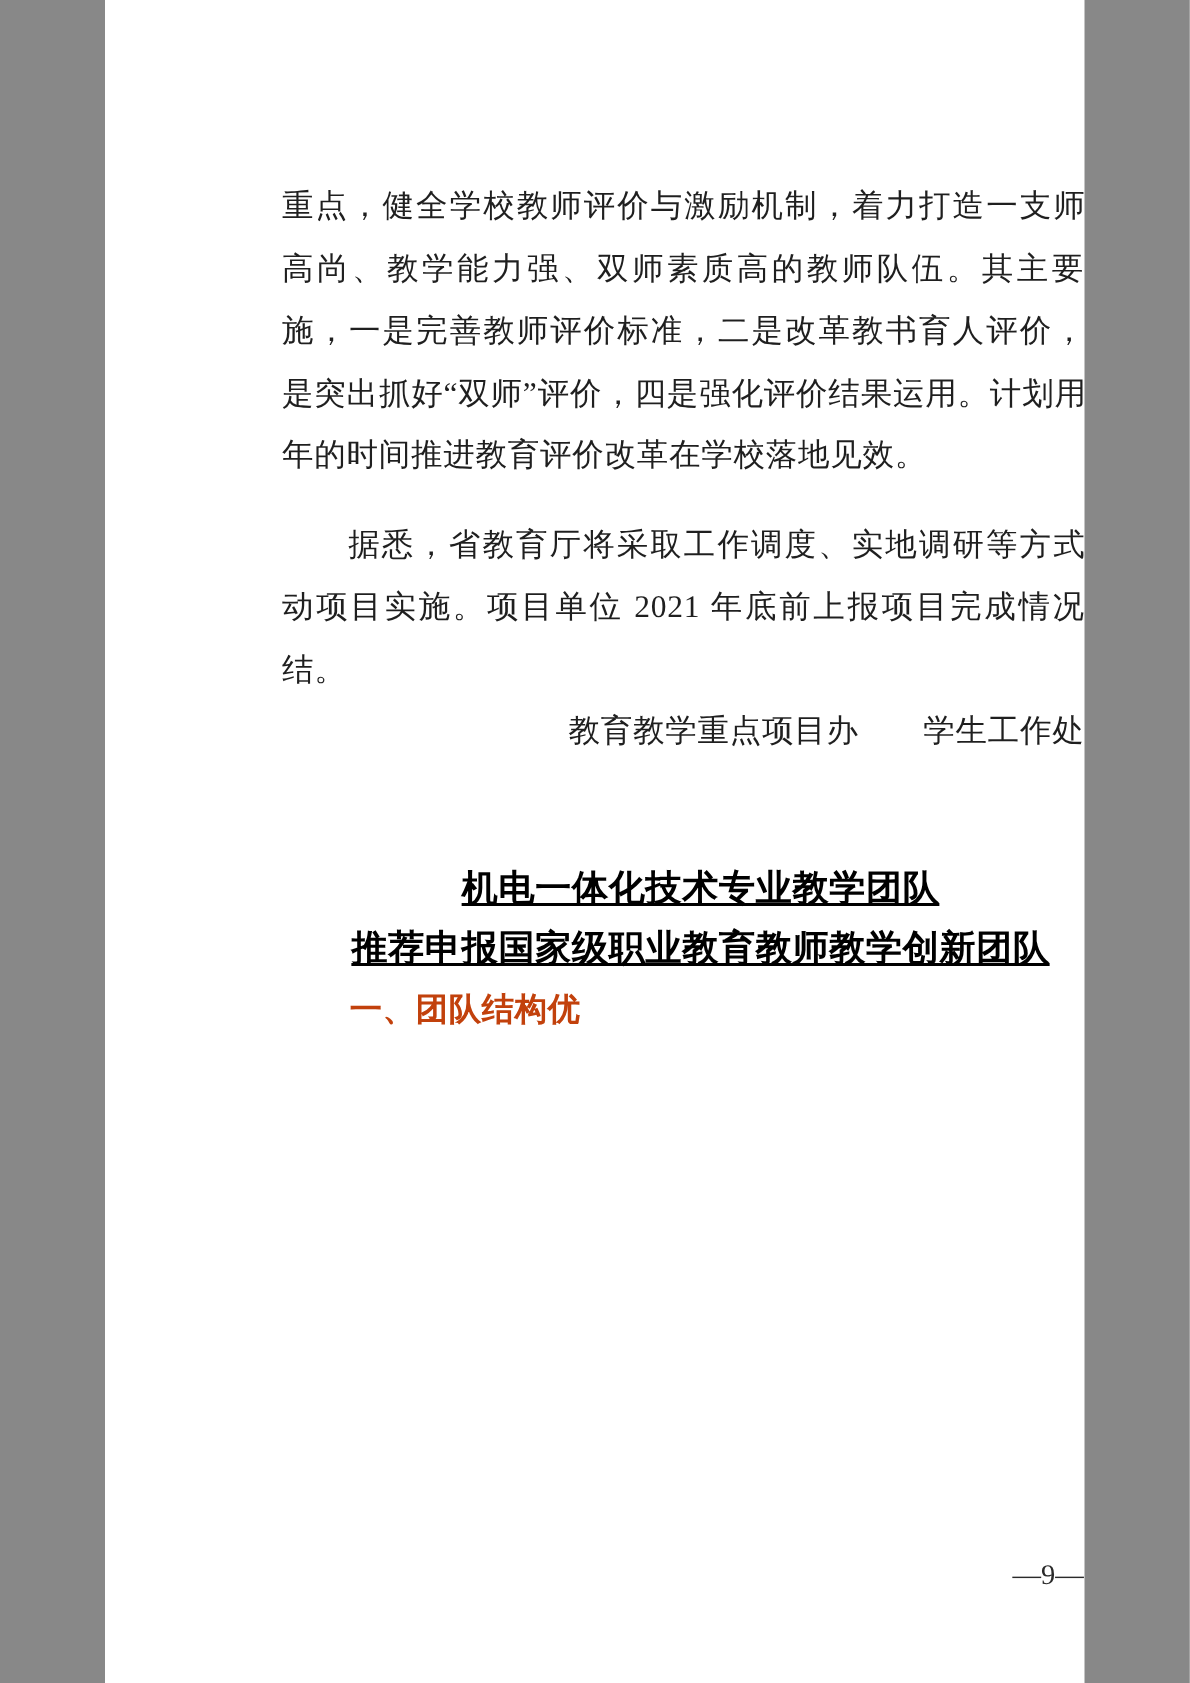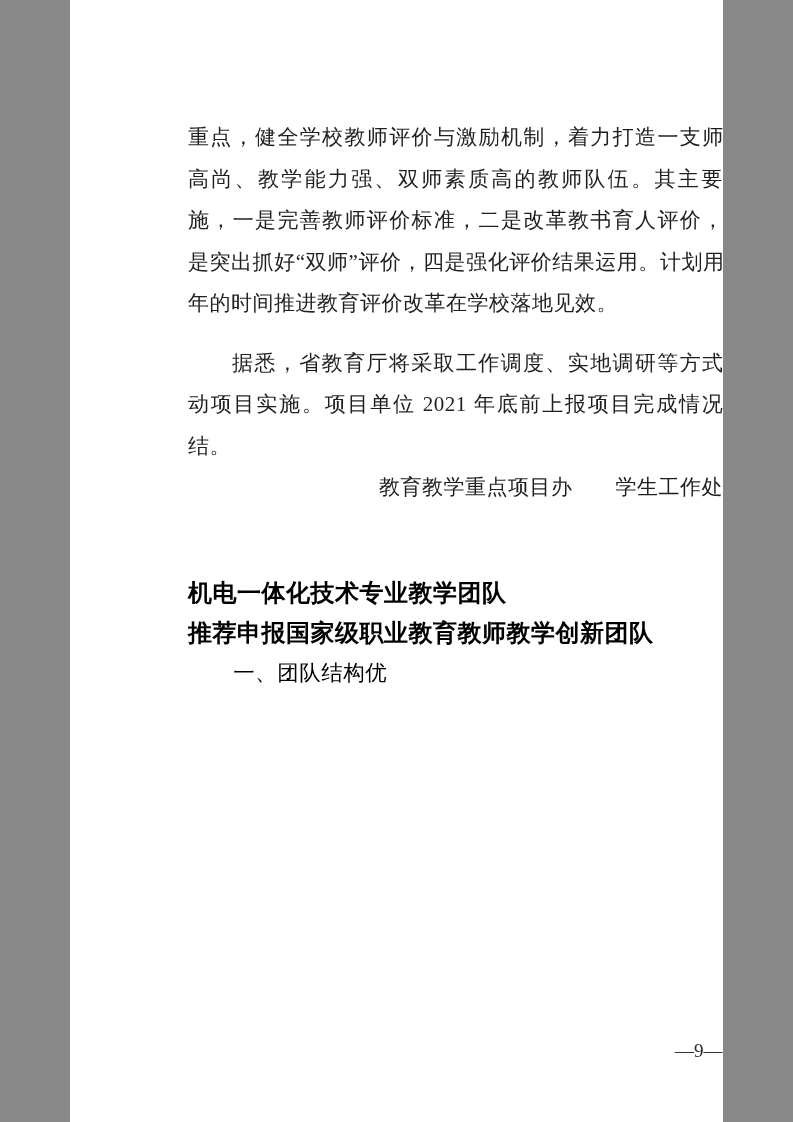--- a/index.html
+++ b/index.html
@@ -34,39 +34,41 @@
   .indent {
     text-indent: 2.1em;
     margin-top: 18px;
   }
   .signature {
     text-align: right;
     padding-right: 23px;
   }
   .title-block {
     margin-top: 64px;
+    text-align: center;
     font-family: "Liberation Sans", "DejaVu Sans", sans-serif;
     font-weight: bold;
     font-size: 24px;
     line-height: 40px;
     letter-spacing: 0.5px;
     color: #000000;
+    text-decoration: underline;
   }
   .after-title {
     margin-top: 44px;
   }
   .section-heading {
     margin: 0;
     font-family: "Liberation Sans", "DejaVu Sans", sans-serif;
-    font-weight: normal;
+    font-weight: bold;
     font-size: 21.5px;
     line-height: 41.5px;
     letter-spacing: 0.5px;
     text-indent: 2.1em;
-    color: #000000;
+    color: #c2410c;
     text-align: left;
   }
   .page-number {
     position: absolute;
     left: 605px;
     top: 1040px;
     font-family: "Liberation Serif", "DejaVu Serif", serif;
     font-size: 19px;
     letter-spacing: 0px;
     color: #2a2a2a;

